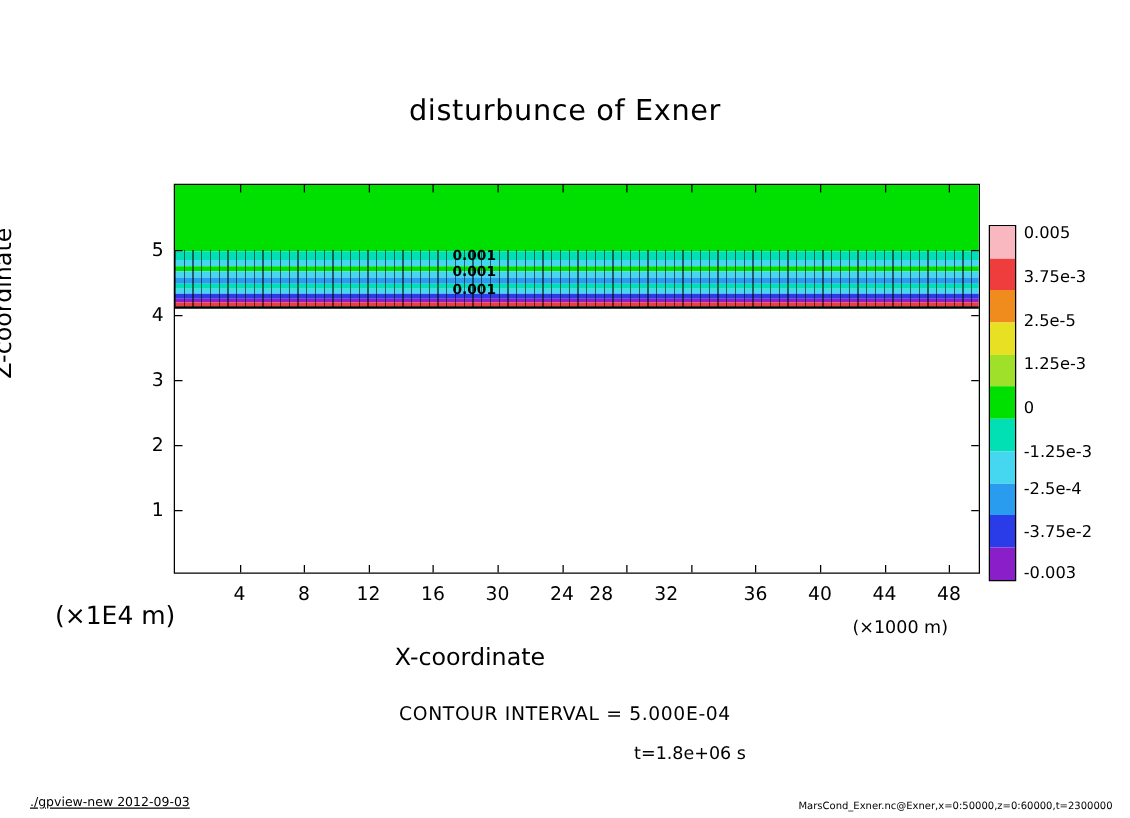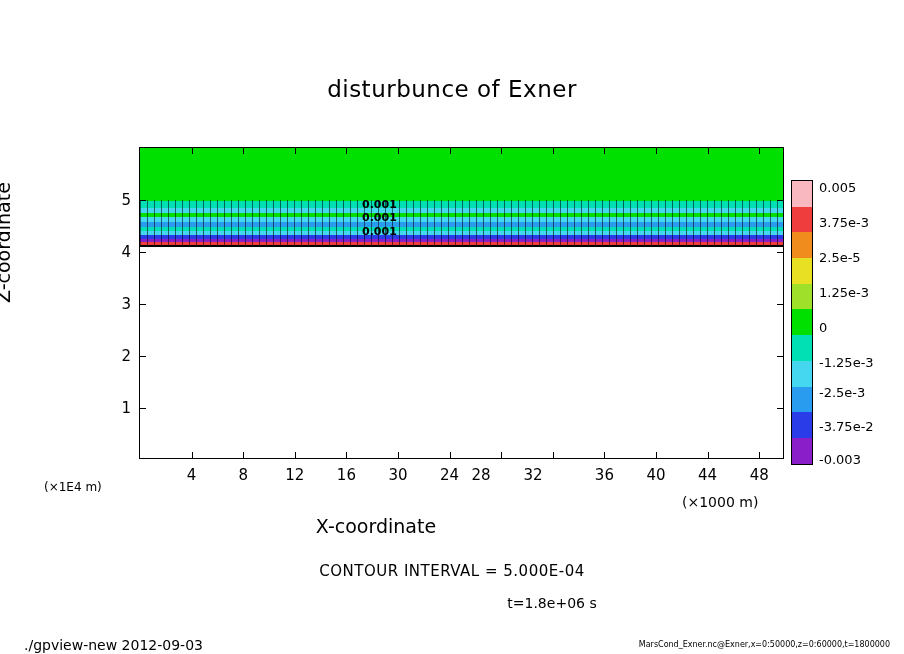--- a/index.html
+++ b/index.html
@@ -31,27 +31,27 @@
 
   .xlab{position:absolute;top:318px;font-size:15px;transform:translateX(-50%);}
   .ylab{position:absolute;right:652px;font-size:15px;transform:translateY(-50%);}
 
   #ytitle{
     left:-8px;top:303px;font-size:19px;
     transform:rotate(-90deg);transform-origin:left top;white-space:nowrap;
   }
   #xtitle{left:0;top:515px;width:752px;text-align:center;font-size:19px;}
 
-  #unit-left{left:44px;top:480px;font-size:12px;}
+  #unit-left{left:44px;top:480px;font-size:20px;}
   #unit-right{left:682px;top:494px;font-size:14px;}
 
   #ci{left:0;top:562px;width:904px;text-align:center;font-size:15px;letter-spacing:0.5px;}
   #tstamp{left:0;top:595px;width:904px;text-align:center;font-size:14px;padding-left:200px;box-sizing:border-box;}
 
-  #foot-left{left:24px;top:637px;font-size:14px;}
+  #foot-left{left:24px;top:637px;font-size:10px;text-decoration:underline;}
   #foot-right{right:14px;top:640px;font-size:8px;}
 
   
   #cbar{left:791px;top:180px;width:22px;height:285px;border:1px solid #000;box-sizing:border-box;}
   #cbar .seg{width:100%;}
   .cblab{position:absolute;left:28px;font-size:13px;transform:translateY(-50%);white-space:nowrap;}
 
   .contour-label{position:absolute;font-size:11px;font-weight:bold;color:#000;}
 </style>
 </head>
@@ -155,20 +155,20 @@
   <div class="seg" style="height:25.7px;background:#2a3ce8;"></div>
   <div class="seg" style="height:25.7px;background:#8a1ec8;"></div>
 </div>
 
 <div class="abs cblab" style="left:819px;top:187px;">0.005</div>
 <div class="abs cblab" style="left:819px;top:222px;">3.75e-3</div>
 <div class="abs cblab" style="left:819px;top:257px;">2.5e-5</div>
 <div class="abs cblab" style="left:819px;top:292px;">1.25e-3</div>
 <div class="abs cblab" style="left:819px;top:327px;">0</div>
 <div class="abs cblab" style="left:819px;top:362px;">-1.25e-3</div>
-<div class="abs cblab" style="left:819px;top:392px;">-2.5e-3</div>
+<div class="abs cblab" style="left:819px;top:392px;">-2.5e-4</div>
 <div class="abs cblab" style="left:819px;top:426px;">-3.75e-2</div>
 <div class="abs cblab" style="left:819px;top:459px;">-0.003</div>
 
 <div class="abs" id="ci">CONTOUR INTERVAL = 5.000E-04</div>
 <div class="abs" id="tstamp">t=1.8e+06 s</div>
 <div class="abs" id="foot-left">./gpview-new  2012-09-03</div>
-<div class="abs" id="foot-right">MarsCond_Exner.nc@Exner,x=0:50000,z=0:60000,t=1800000</div>
+<div class="abs" id="foot-right">MarsCond_Exner.nc@Exner,x=0:50000,z=0:60000,t=2300000</div>
 
 </body></html>

